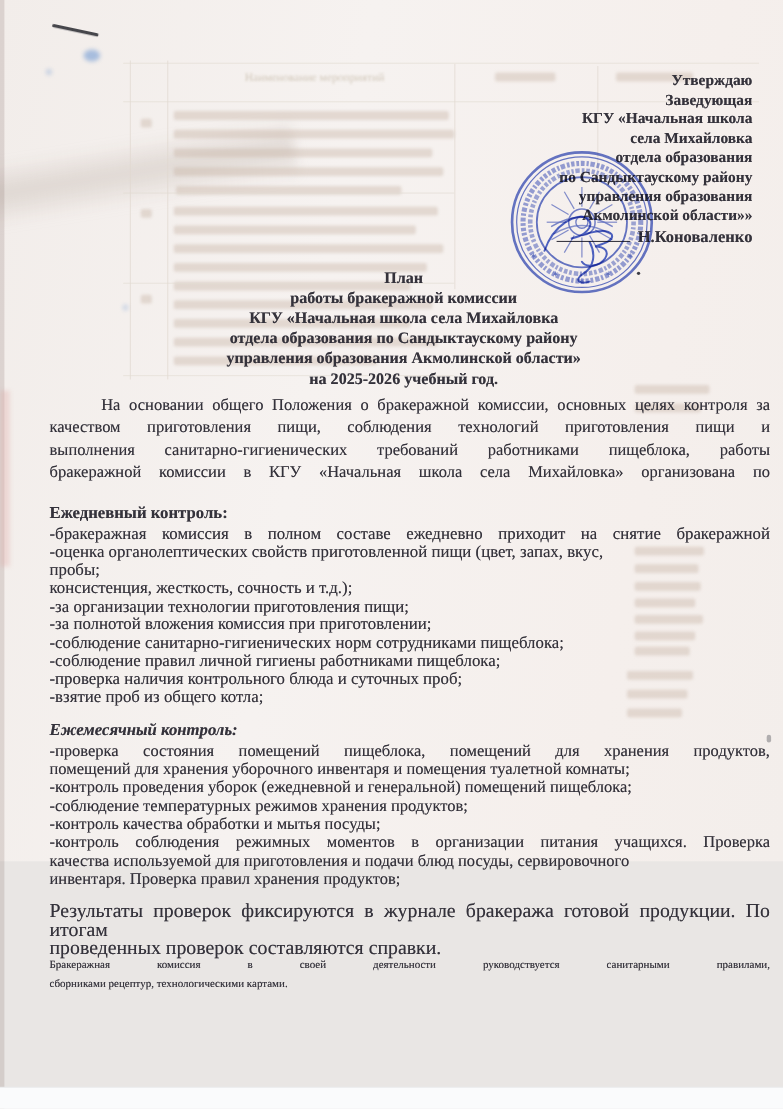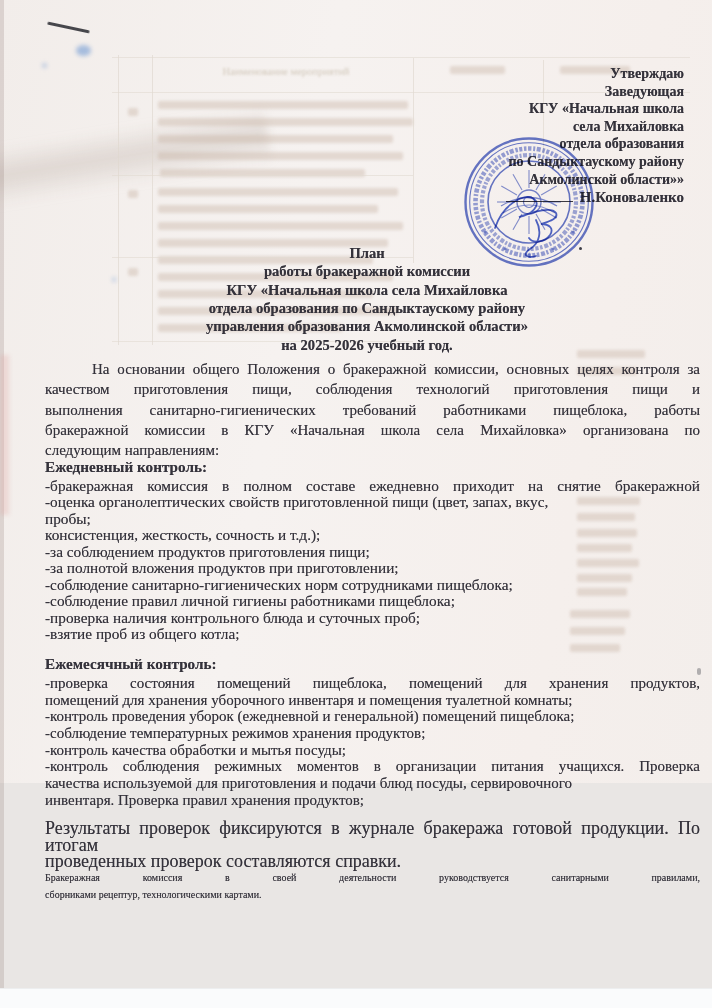--- a/index.html
+++ b/index.html
@@ -22,21 +22,21 @@
   
   .bodyblock{left:45px;width:655px;font-size:15px;z-index:3;}
   .intro{top:359px;line-height:20.3px;}
   .jline{text-align:justify;text-align-last:justify;}
   .ind{text-indent:47px;}
   .nline{white-space:pre;}
   .stretch{text-align:justify;text-align-last:justify;white-space:normal;}
   .sect-h{font-weight:bold;font-size:15.2px;}
   .daily-h{top:458px;}
   .daily{top:478px;line-height:16.45px;font-size:15.3px;}
-  .monthly-h{top:655px;}
+  .monthly-h{top:655px;font-style:italic;}
   .monthly{top:675px;line-height:16.65px;font-size:15px;}
   .results{top:820px;line-height:16.6px;font-size:18px;}
   .basis{top:870px;line-height:16.6px;font-size:10px;}
   
   #ghost-layer{position:absolute;inset:0;z-index:2;pointer-events:none;}
   .ghost-strip{position:absolute;height:8px;border-radius:2px;
     background:rgba(199,180,166,.42);filter:blur(1.4px);}
   .ghost-vline{position:absolute;width:1px;background:#e0d8cf;opacity:.65;filter:blur(.4px);}
   .ghost-hline{position:absolute;height:1px;background:#e2dbd2;opacity:.6;filter:blur(.4px);}
   .ghost-header{position:absolute;left:206px;top:66px;width:160px;text-align:center;
@@ -117,51 +117,51 @@
       <div class="ghost-hline" style="left: 112px; top: 341px; width: 301px;"></div>
     </div>
 
   <div class="abs approval txt">
     <div>Утверждаю</div>
     <div>Заведующая</div>
     <div>КГУ «Начальная школа</div>
     <div>села Михайловка</div>
     <div>отдела образования</div>
     <div>по Сандыктаускому району</div>
+    <div>управления образования</div>
     <div>Акмолинской области»»</div>
     <div>
       <span class="sig-underline"></span><span class="sig-name">Н.Коноваленко</span>
     </div>
   </div>
 
   <div class="abs title txt">
     <div>План</div>
     <div>работы бракеражной комиссии</div>
     <div>КГУ «Начальная школа села Михайловка</div>
     <div>отдела образования по Сандыктаускому району</div>
     <div>управления образования Акмолинской области»</div>
     <div>на 2025-2026 учебный год.</div>
   </div>
 
   <div class="abs bodyblock intro txt">
     <div class="jline ind">На основании общего Положения о бракеражной комиссии, основных целях контроля за</div>
     <div class="jline">качеством приготовления пищи, соблюдения технологий приготовления пищи и</div>
     <div class="jline">выполнения санитарно-гигиенических требований работниками пищеблока, работы</div>
     <div class="jline">бракеражной комиссии в КГУ «Начальная школа села Михайловка» организована по</div>
-    <div>следующим направлениям:</div>
   </div>
 
   <div class="abs bodyblock daily-h sect-h txt">Ежедневный контроль:</div>
   <div class="abs bodyblock daily txt">
     <div class="stretch">-бракеражная комиссия в полном составе ежедневно приходит на снятие бракеражной</div>
     <div class="nline">-оценка органолептических свойств приготовленной пищи (цвет, запах, вкус,</div>
     <div class="nline">пробы;</div>
     <div class="nline">консистенция, жесткость, сочность и т.д.);</div>
-    <div class="nline">-за соблюдением продуктов приготовления пищи;</div>
-    <div class="nline">-за полнотой вложения продуктов при приготовлении;</div>
+    <div class="nline">-за организации технологии приготовления пищи;</div>
+    <div class="nline">-за полнотой вложения комиссия при приготовлении;</div>
     <div class="nline">-соблюдение санитарно-гигиенических норм сотрудниками пищеблока;</div>
     <div class="nline">-соблюдение правил личной гигиены работниками пищеблока;</div>
     <div class="nline">-проверка наличия контрольного блюда и суточных проб;</div>
     <div class="nline">-взятие проб из общего котла;</div>
   </div>
 
   <div class="abs bodyblock monthly-h sect-h txt">Ежемесячный контроль:</div>
   <div class="abs bodyblock monthly txt">
     <div class="stretch">-проверка состояния помещений пищеблока, помещений для хранения продуктов,</div>
     <div class="nline">помещений для хранения уборочного инвентаря и помещения туалетной комнаты;</div>

